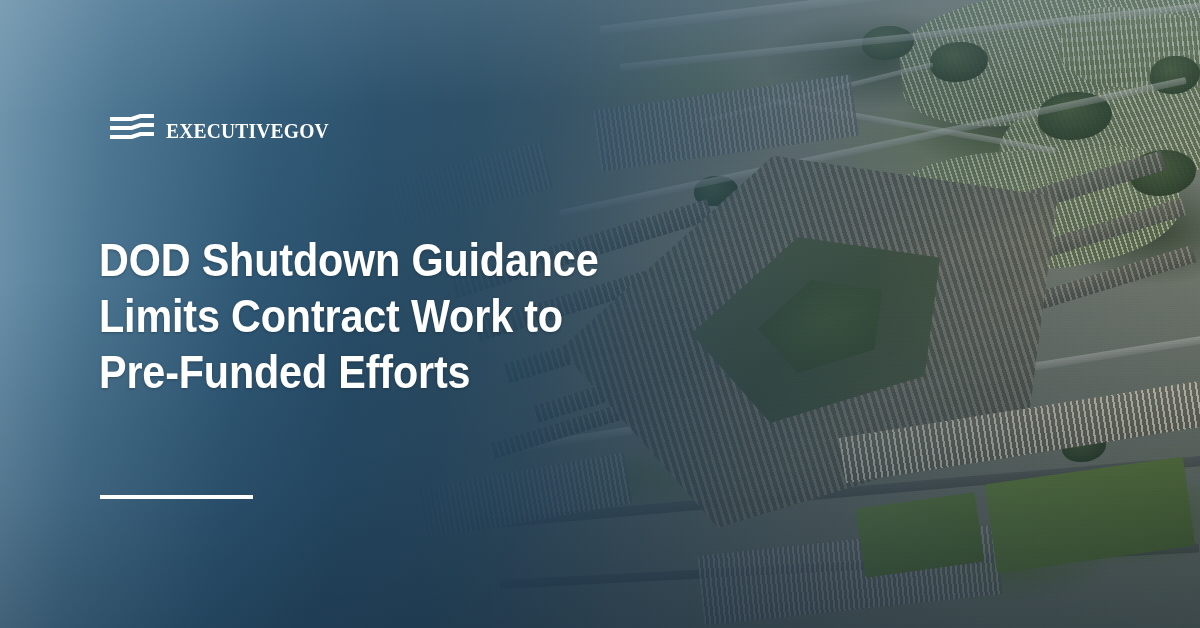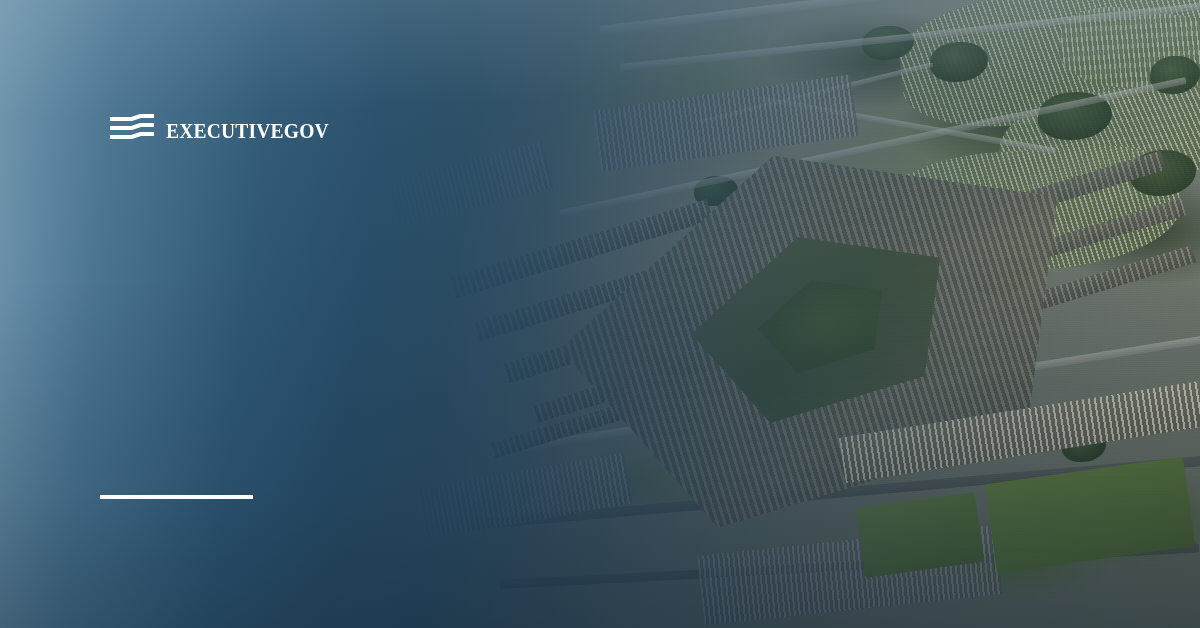--- a/index.html
+++ b/index.html
@@ -325,16 +325,21 @@
 
     <div class="logo">
       <svg class="logo-mark" viewBox="0 0 46 32" aria-hidden="true">
         <path d="M1 4 L22 4 L31 1 L45 1 L45 5 L32 5 L23 8 L1 8 Z" fill="#ffffff"></path>
         <path d="M1 13 L22 13 L31 10 L45 10 L45 14 L32 14 L23 17 L1 17 Z" fill="#ffffff"></path>
         <path d="M1 22 L22 22 L31 19 L45 19 L45 23 L32 23 L23 26 L1 26 Z" fill="#ffffff"></path>
       </svg>
       <span class="logo-word">ExecutiveGov</span>
     </div>
 
+    <h1 class="headline">
+      <span class="ln">DOD Shutdown Guidance</span>
+      <span class="ln">Limits Contract Work to</span>
+      <span class="ln">Pre-Funded Efforts</span>
+    </h1>
 
     <hr class="rule">
   </div>
 </div>
 
 </body></html>

